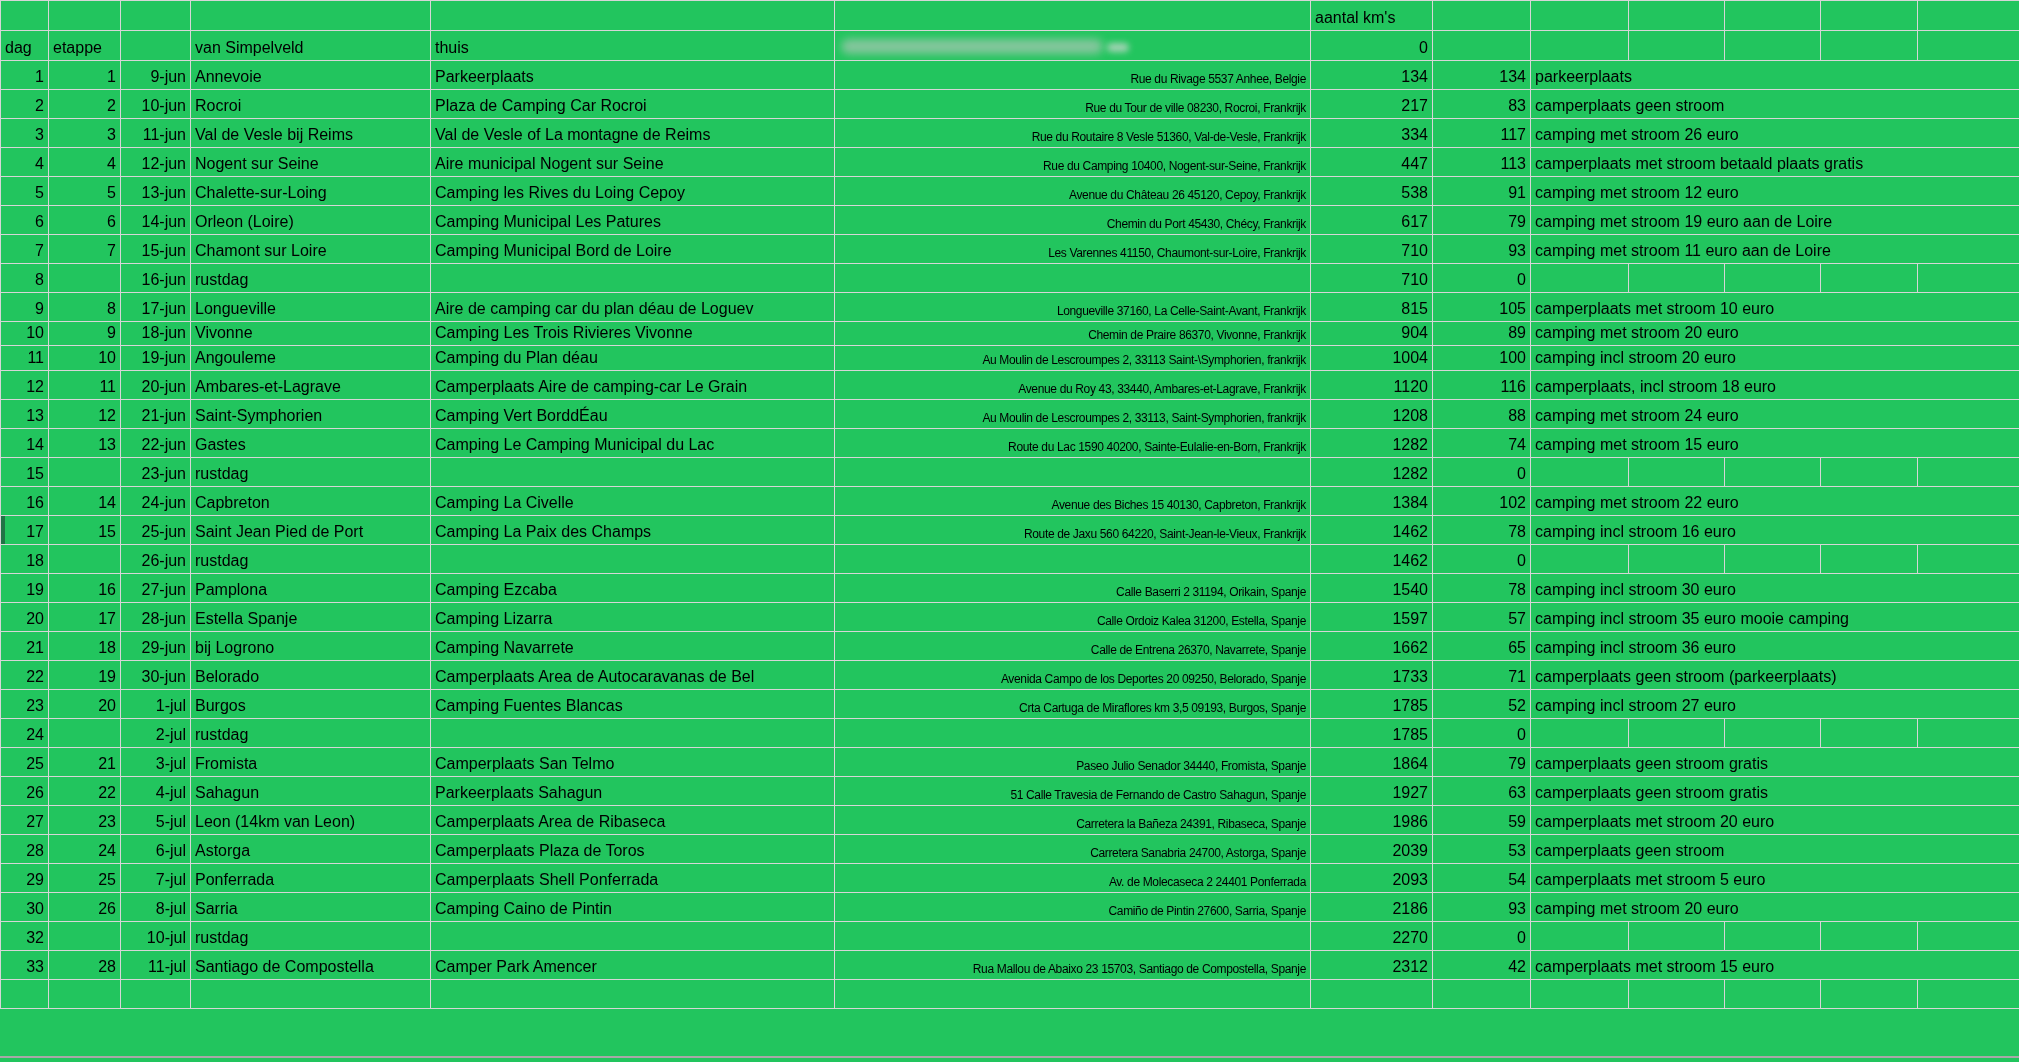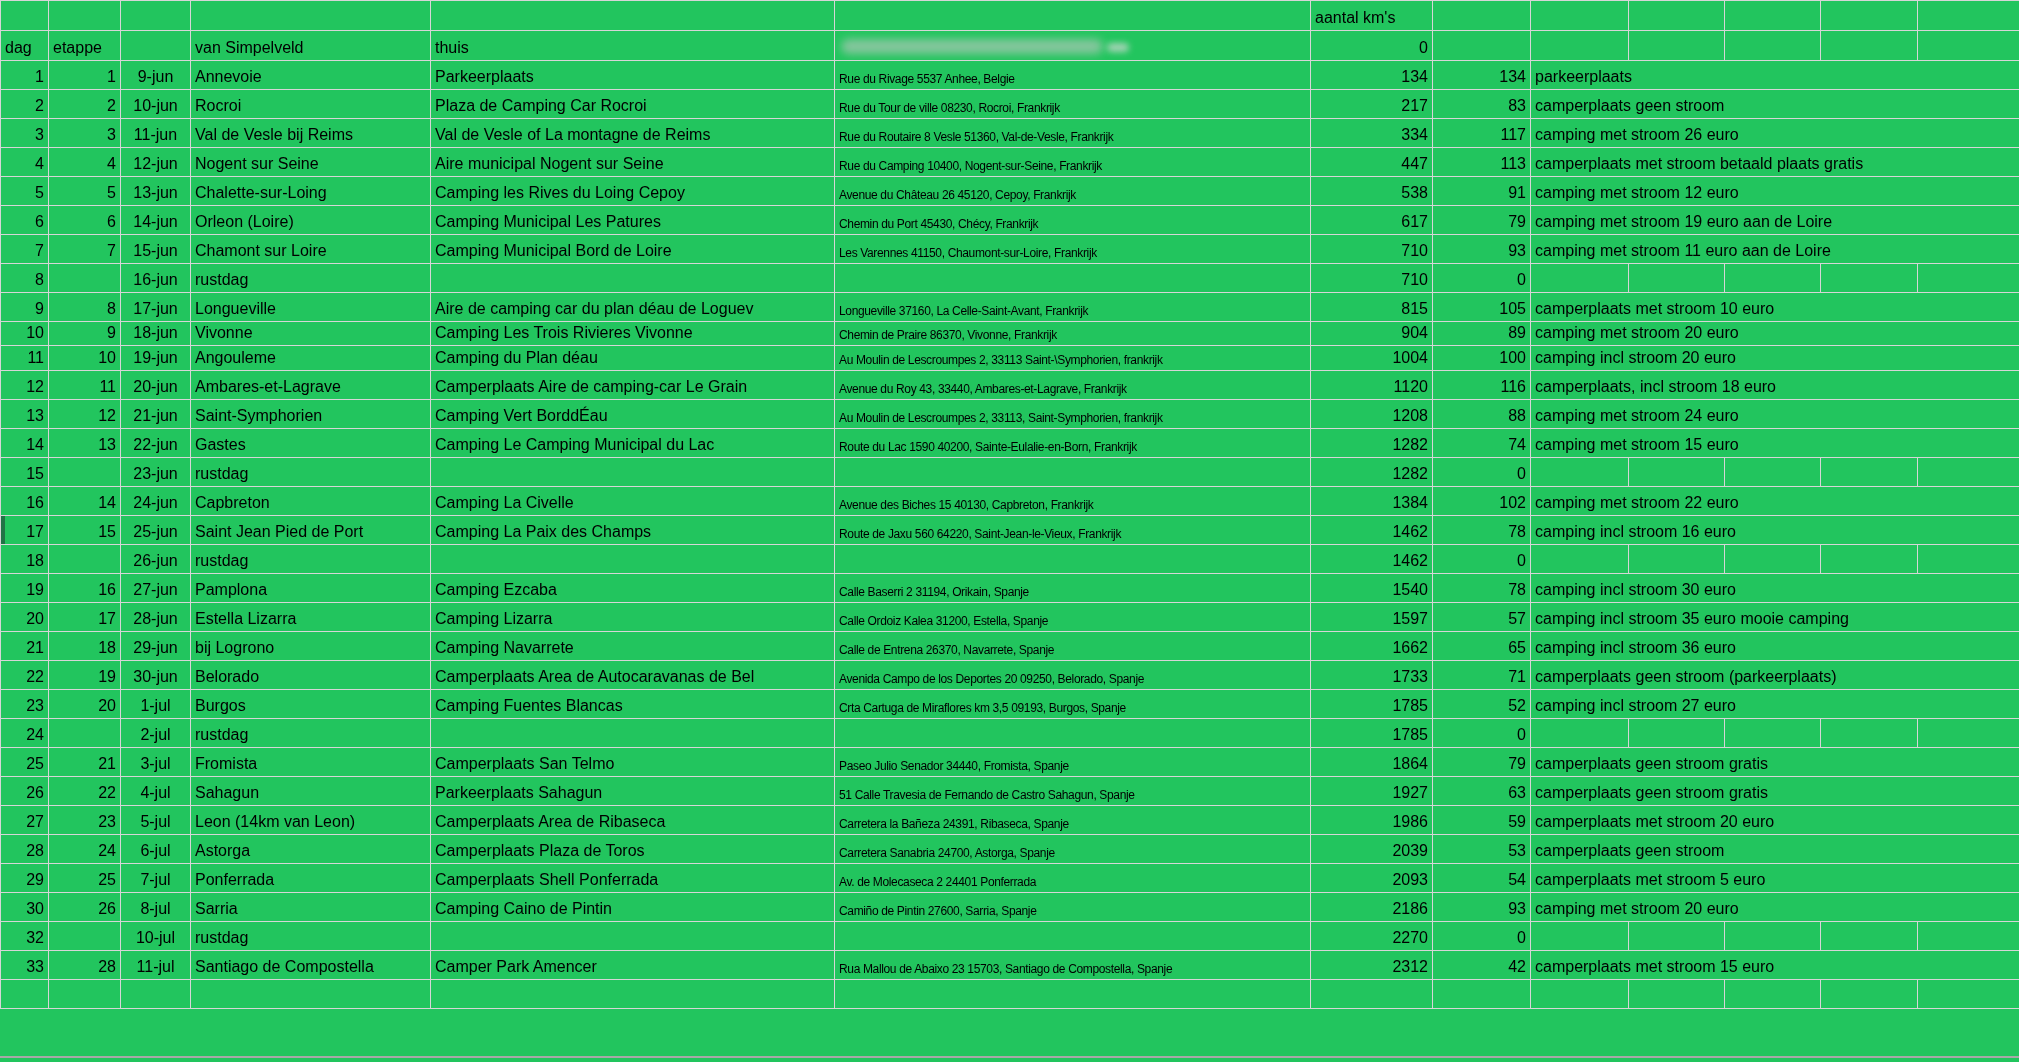--- a/index.html
+++ b/index.html
@@ -20,28 +20,29 @@
   table.grid td{
     border:1px solid #d6d6d6;
     padding:0 4px 3px 4px;
     vertical-align:bottom;
     white-space:nowrap;
     overflow:hidden;
     height:29px;
     box-sizing:border-box;
   }
   td.num{text-align:right;padding-right:8px;}
-  td.date{text-align:center;padding-right:6px;}
+  td.date{text-align:right;padding-right:6px;}
   td.text{text-align:left;}
   td.clip{overflow:hidden;}
   td.addr{
     font-size:12px;
     letter-spacing:-0.35px;
     color:#000;
     padding-bottom:5px;
+    text-align:right;
   }
   td.desc{
     text-align:left;
     padding-left:6px;
     overflow:visible;
   }
   tr.short td{height:24px;}
   tr.short2 td{height:25px;}
   td.sel{position:relative;}
   td.sel::before{
@@ -349,21 +350,21 @@
           <td class="text clip">Camping Ezcaba</td>
           <td class="addr">Calle Baserri 2 31194, Orikain, Spanje</td>
           <td class="num">1540</td>
           <td class="num">78</td>
           <td class="desc" colspan="5">camping incl stroom 30 euro</td>
         </tr>
         <tr>
           <td class="num">20</td>
           <td class="num">17</td>
           <td class="date">28-jun</td>
-          <td class="text">Estella Lizarra</td>
+          <td class="text">Estella Spanje</td>
           <td class="text clip">Camping Lizarra</td>
           <td class="addr">Calle Ordoiz Kalea 31200, Estella, Spanje</td>
           <td class="num">1597</td>
           <td class="num">57</td>
           <td class="desc" colspan="5">camping incl stroom 35 euro mooie camping</td>
         </tr>
         <tr>
           <td class="num">21</td>
           <td class="num">18</td>
           <td class="date">29-jun</td>

